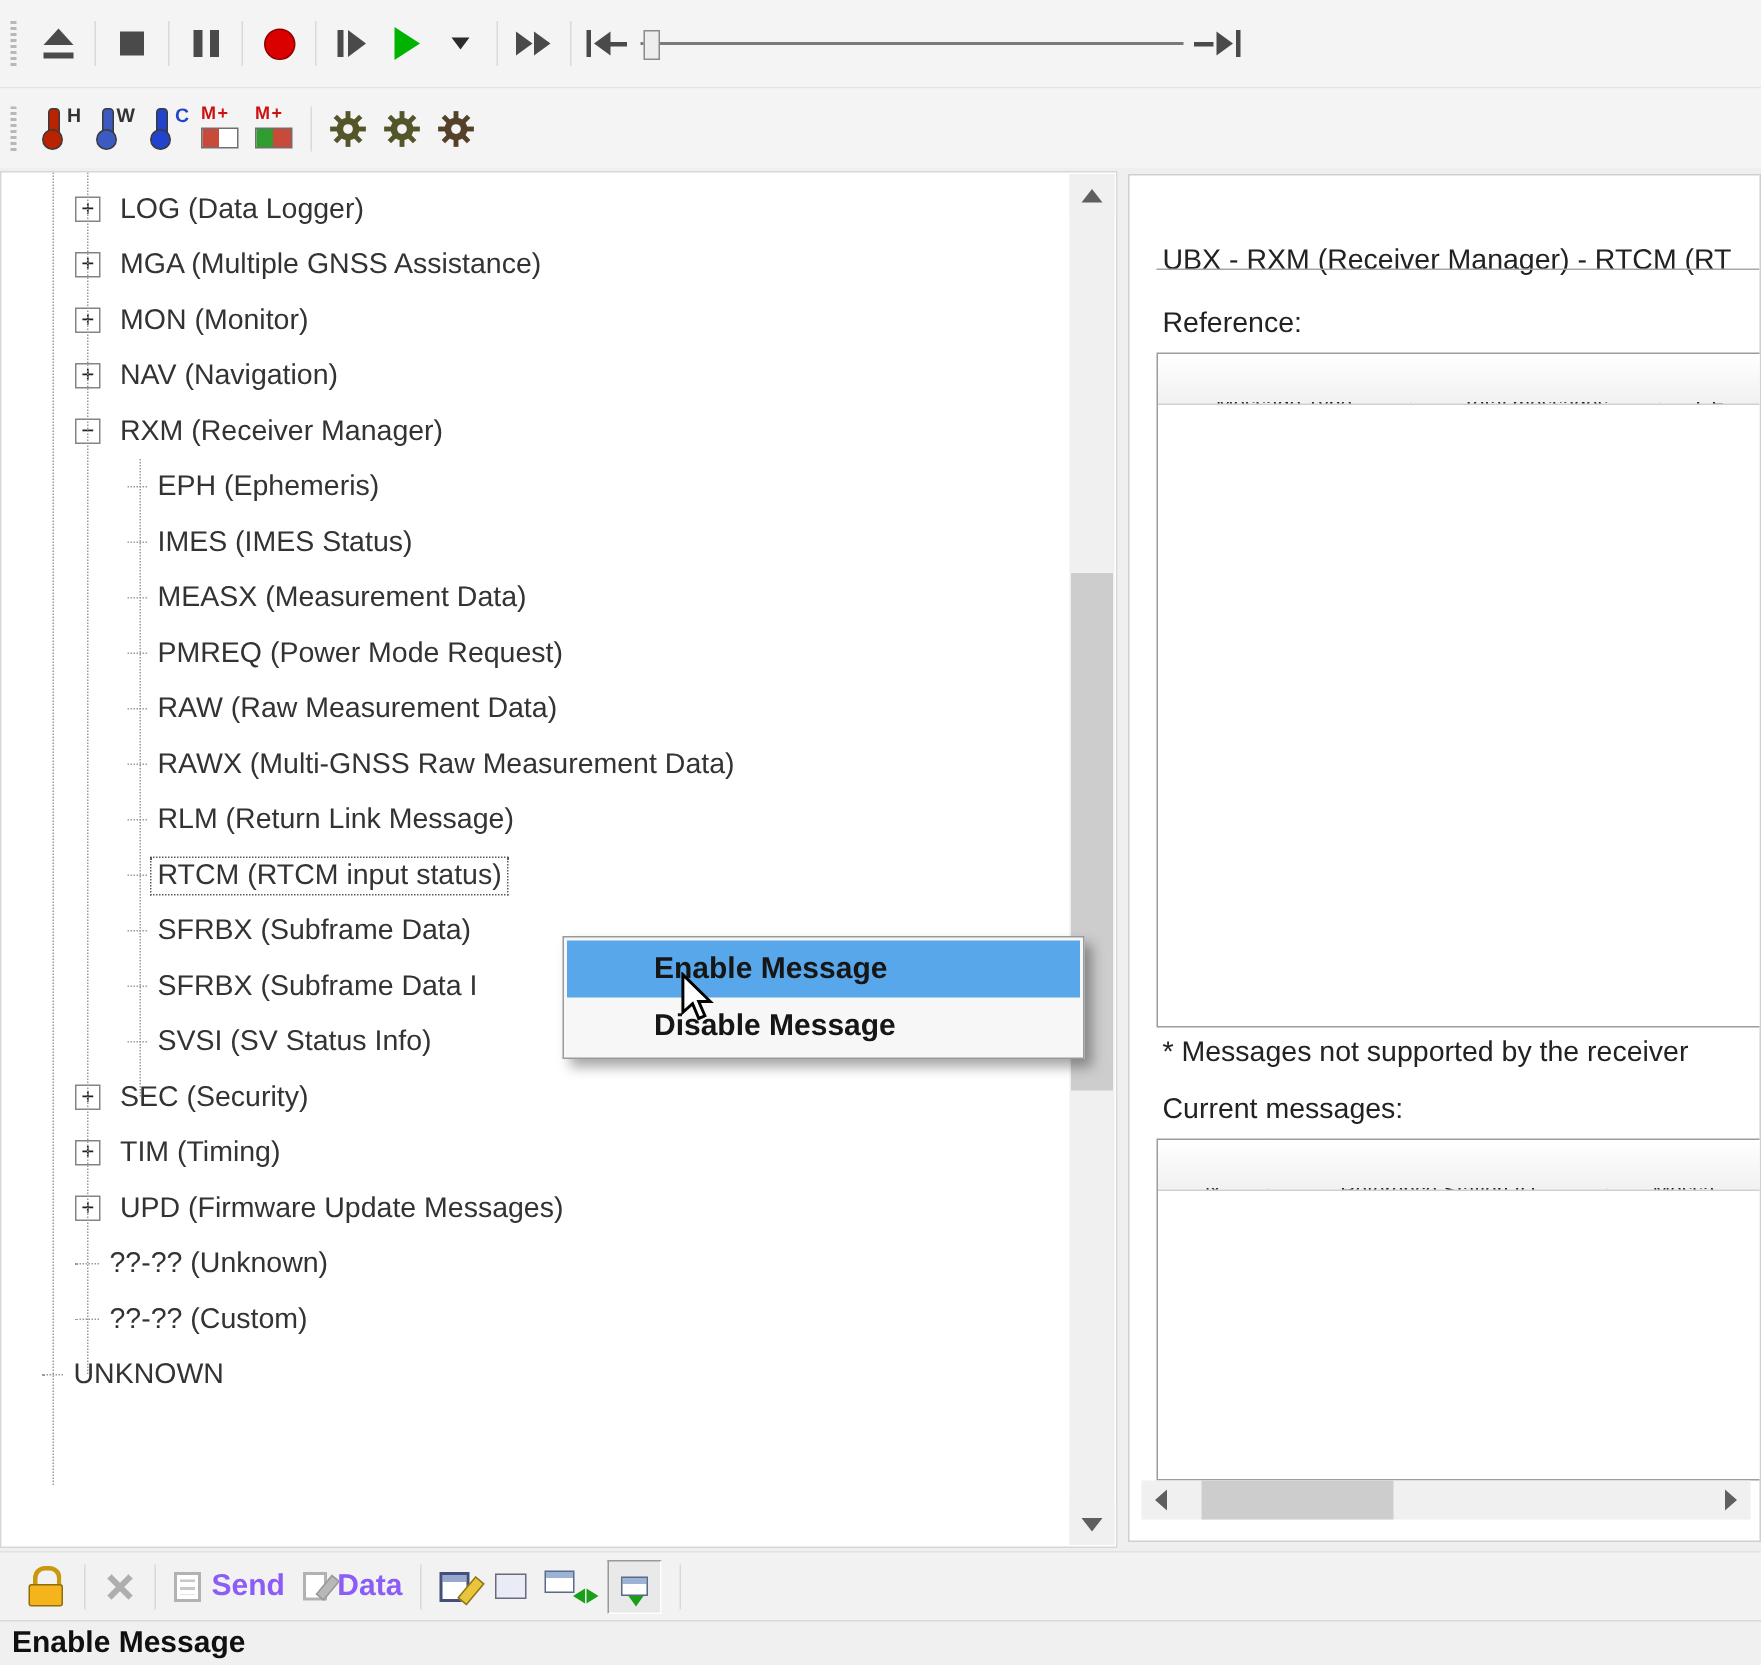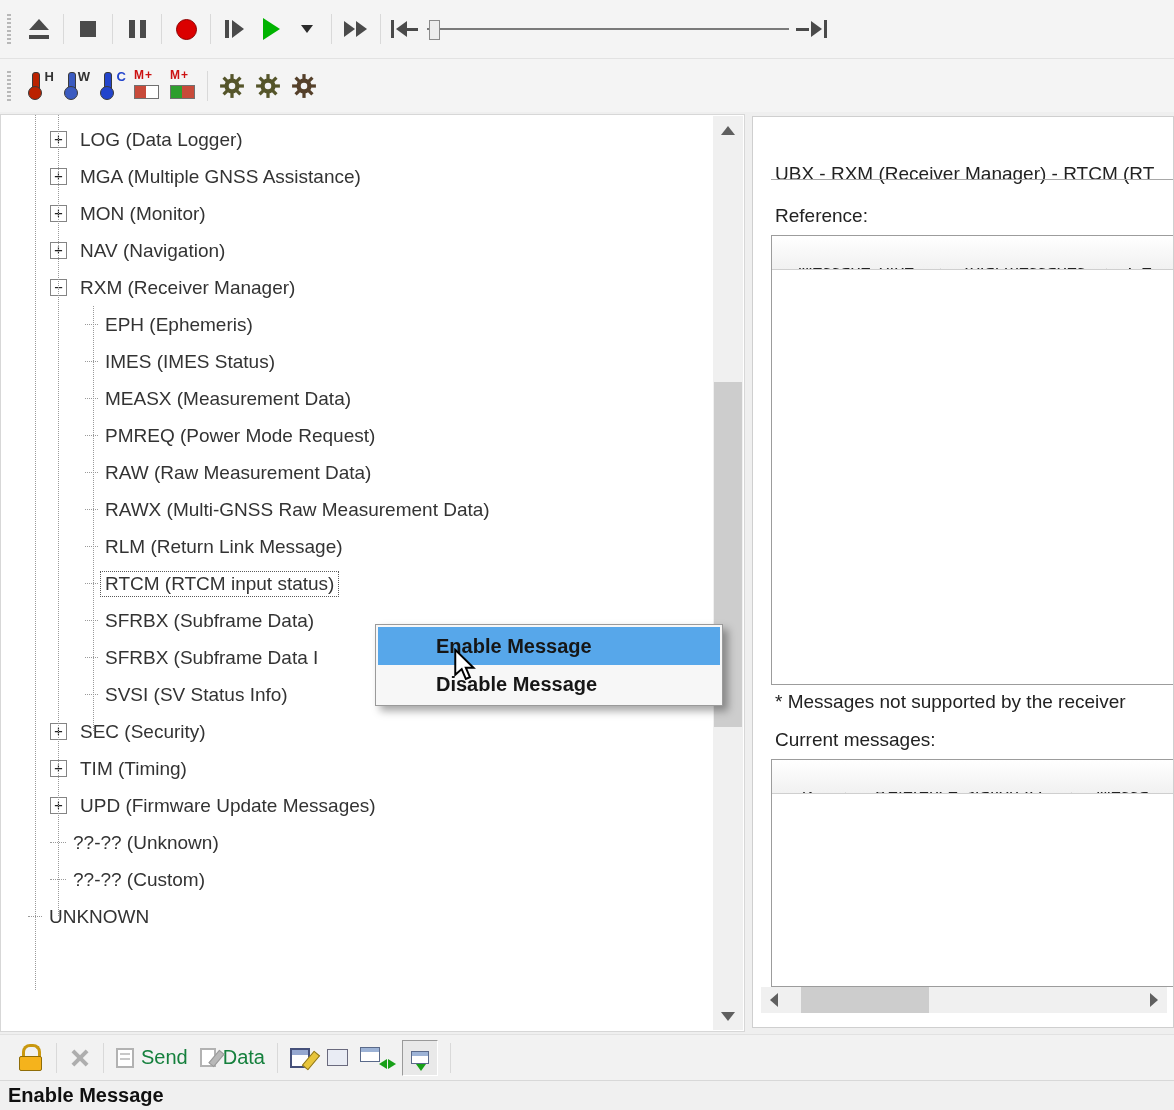--- a/index.html
+++ b/index.html
@@ -99,35 +99,35 @@
   
   .rpanel{position:absolute;left:752px;top:4px;width:422px;height:912px;background:#fff;
       border:1px solid #cfcfcf;box-sizing:border-box;overflow:hidden;}
   .rp-title{position:absolute;left:22px;top:22px;font-size:19px;color:#222;white-space:nowrap;margin-top:24px;}
   .rp-hr{position:absolute;left:18px;right:0;top:62px;border-top:1px solid #a8a8a8;}
   .rp-label{position:absolute;font-size:19px;color:#222;white-space:nowrap;}
   .lv-table{position:absolute;left:18px;right:-2px;border:1px solid #9c9c9c;background:#fff;}
   #stats-table{top:118px;height:448px;}
   #cur-table{top:642px;height:226px;}
   .lv-head{display:flex;height:33px;border-bottom:1px solid #cfcfcf;background:linear-gradient(#ffffff,#f1f1f1);}
-  .lv-col{display:flex;align-items:center;justify-content:center;font-size:18px;color:#222;
+  .lv-col{display:flex;align-items:center;justify-content:center;font-size:14px;color:#222;
       border-right:1px solid #dcdcdc;white-space:nowrap;overflow:hidden;flex:none;margin-top:32px;}
   .cA{width:168px}.cB{width:165px}.cC{flex:1}.cD{width:73px}.cE{width:225px}
   .hscroll{position:absolute;left:8px;right:6px;top:870px;height:26px;background:#f0f0f0;display:flex;align-items:center;}
   .hs-btn{width:26px;height:26px;display:flex;align-items:center;justify-content:center;flex:none;}
   .hs-left::before{content:"";width:0;height:0;border-top:7px solid transparent;border-bottom:7px solid transparent;border-right:8px solid #5f5f5f;}
   .hs-right::before{content:"";width:0;height:0;border-top:7px solid transparent;border-bottom:7px solid transparent;border-left:8px solid #5f5f5f;}
   .hs-track{position:relative;flex:1;height:26px;}
   .hs-thumb{position:absolute;left:14px;top:0;width:128px;height:26px;background:#cdcdcd;}
 
   
   .btoolbar{position:absolute;left:0;top:1034px;width:100%;height:46px;background:#f2f2f2;display:flex;
       align-items:center;padding-left:12px;box-sizing:border-box;border-top:1px solid #e2e2e2;}
   .bt-group{display:flex;align-items:center;gap:7px;margin:0 6px;flex:none;}
-  .bt-label{font-size:20px;color:#15803d;}
+  .bt-label{font-size:20px;color:#8b5cf6;font-weight:bold;}
   .lock{position:relative;width:26px;height:27px;}
   .lock::before{content:"";position:absolute;left:4px;top:0;width:13px;height:12px;border:3px solid #c9980f;
       border-bottom:none;border-radius:8px 8px 0 0;}
   .lock::after{content:"";position:absolute;left:1px;bottom:0;width:21px;height:13px;background:#f5b31c;
       border:1px solid #8f6d08;border-radius:2px;}
   .xicon{position:relative;width:22px;height:22px;}
   .xicon::before,.xicon::after{content:"";position:absolute;left:1px;top:9px;width:20px;height:4px;background:#aeaeae;}
   .xicon::before{transform:rotate(45deg)}.xicon::after{transform:rotate(-45deg)}
   .sheet{position:relative;width:18px;height:20px;border:2px solid #b2b2b2;background:#fff;box-sizing:border-box;}
   .sheet::before{content:"";position:absolute;left:2px;right:2px;top:3px;bottom:3px;

